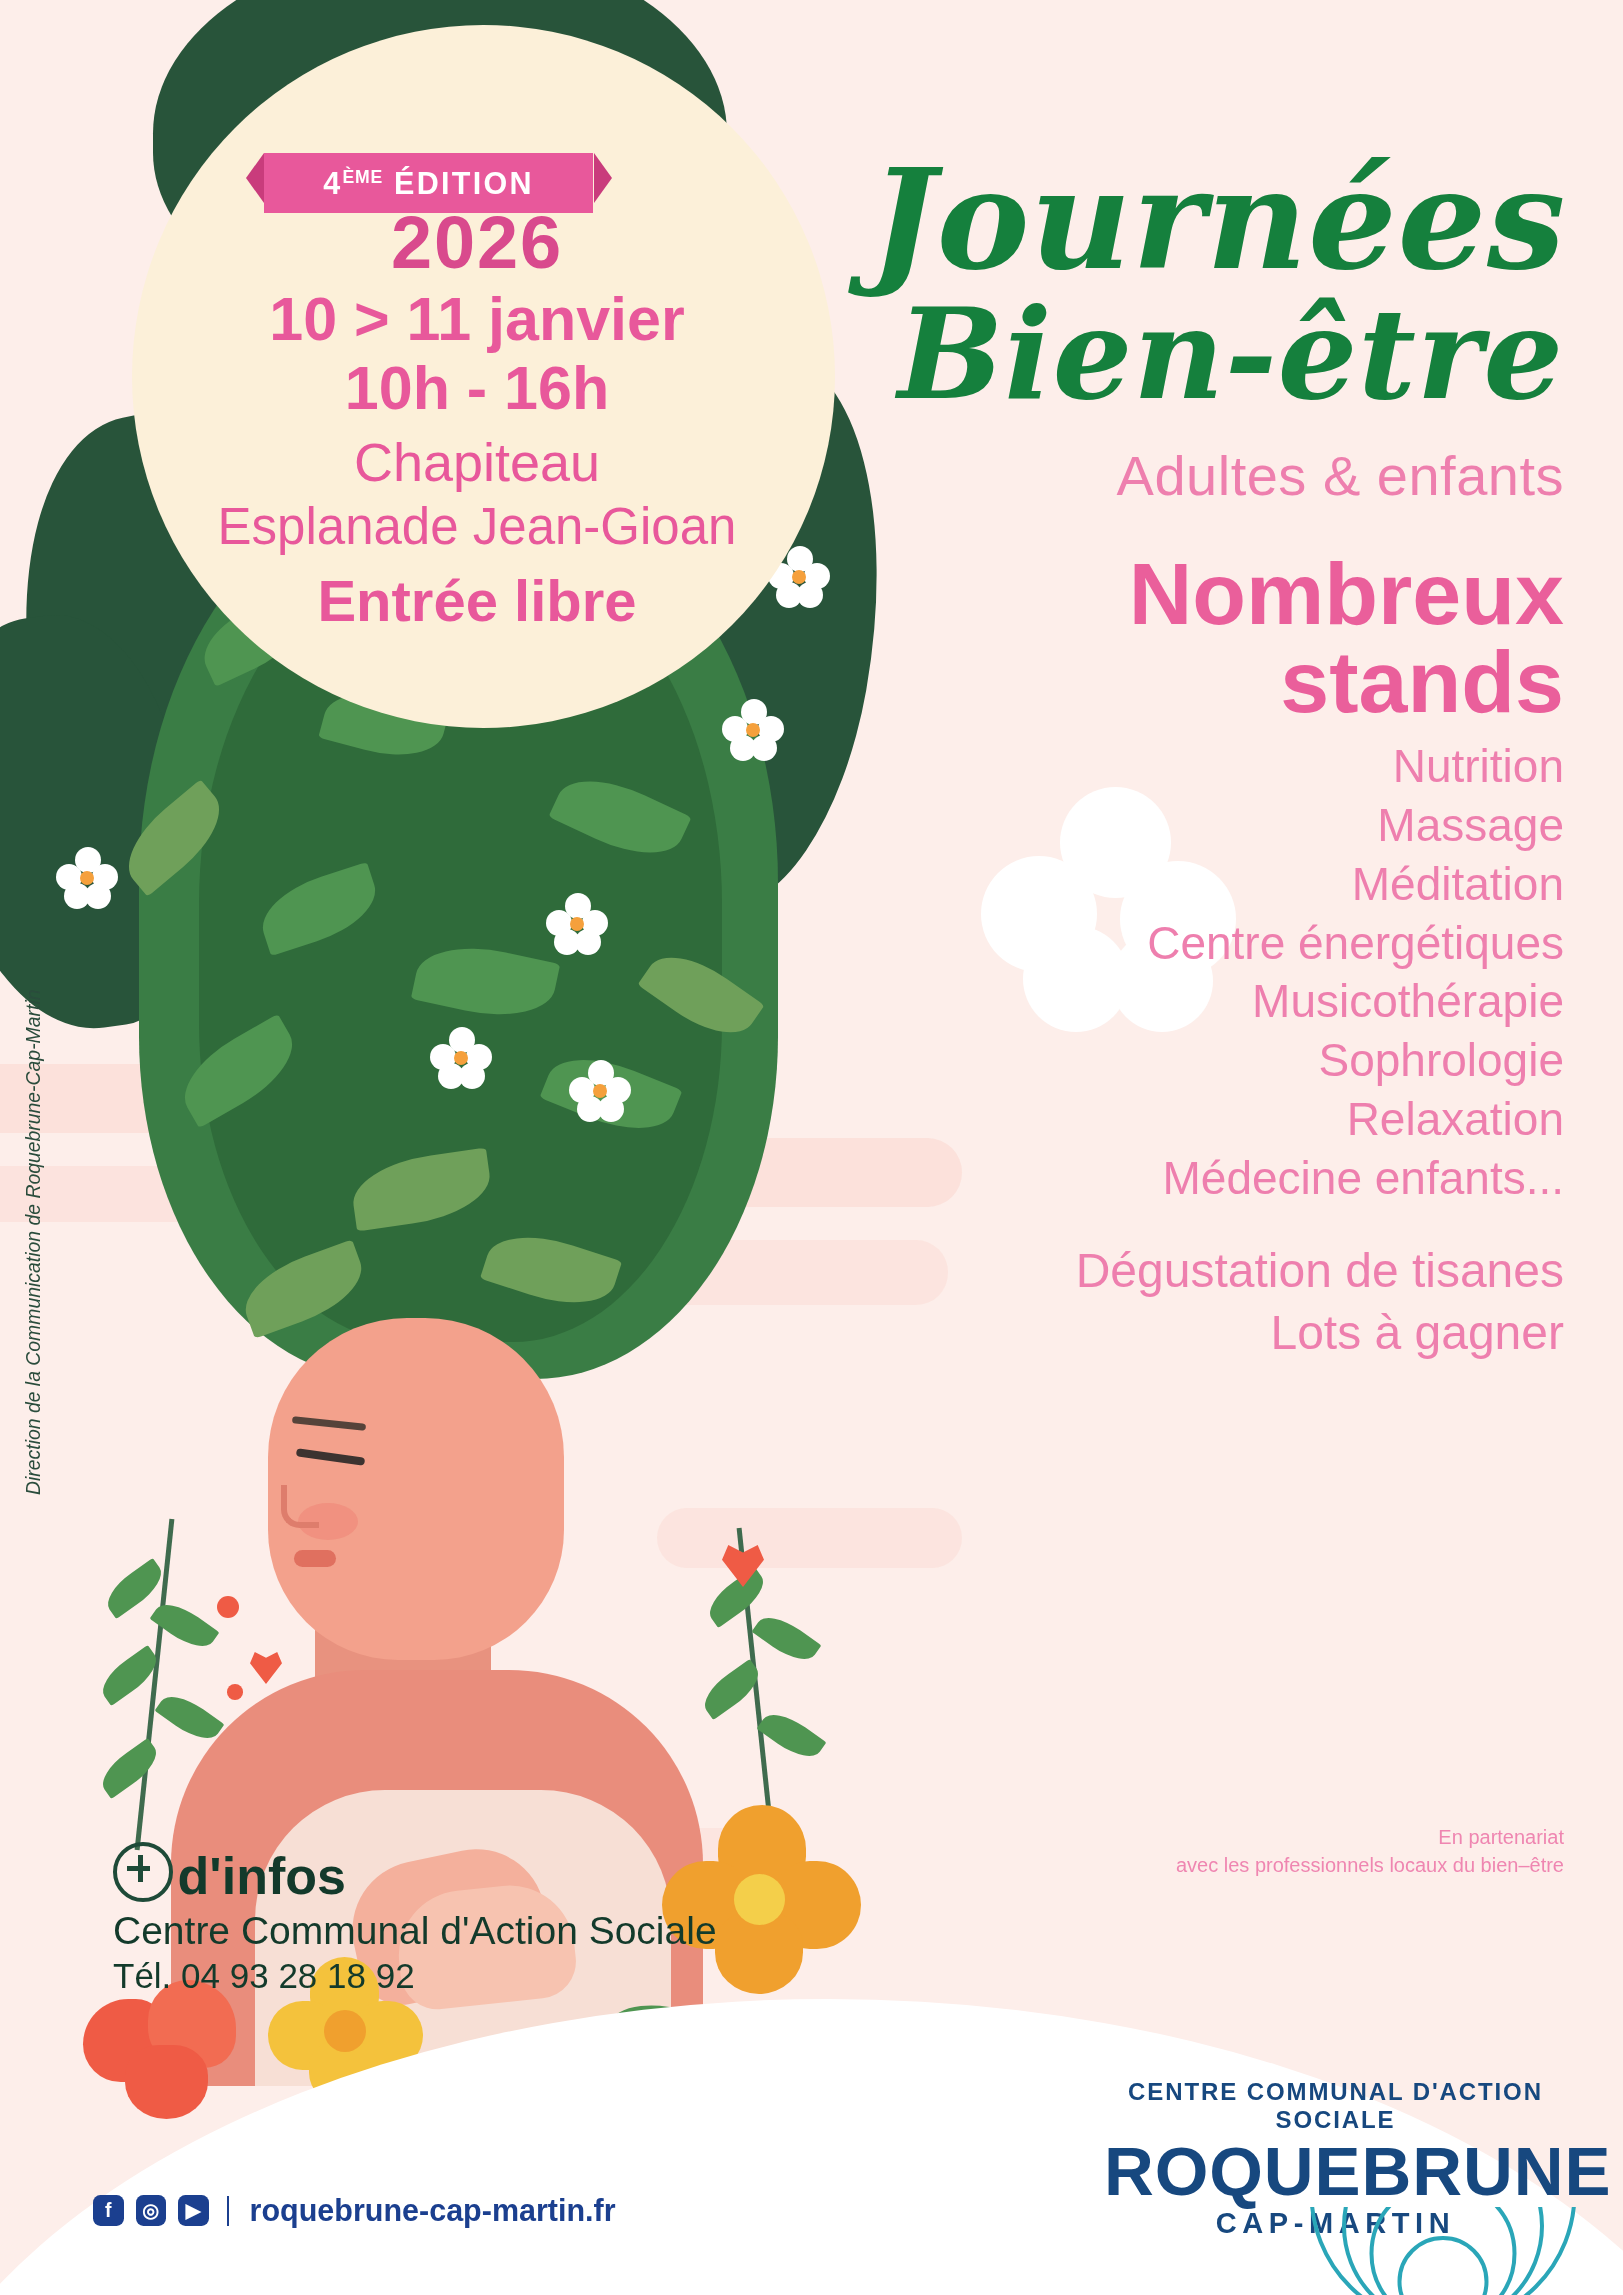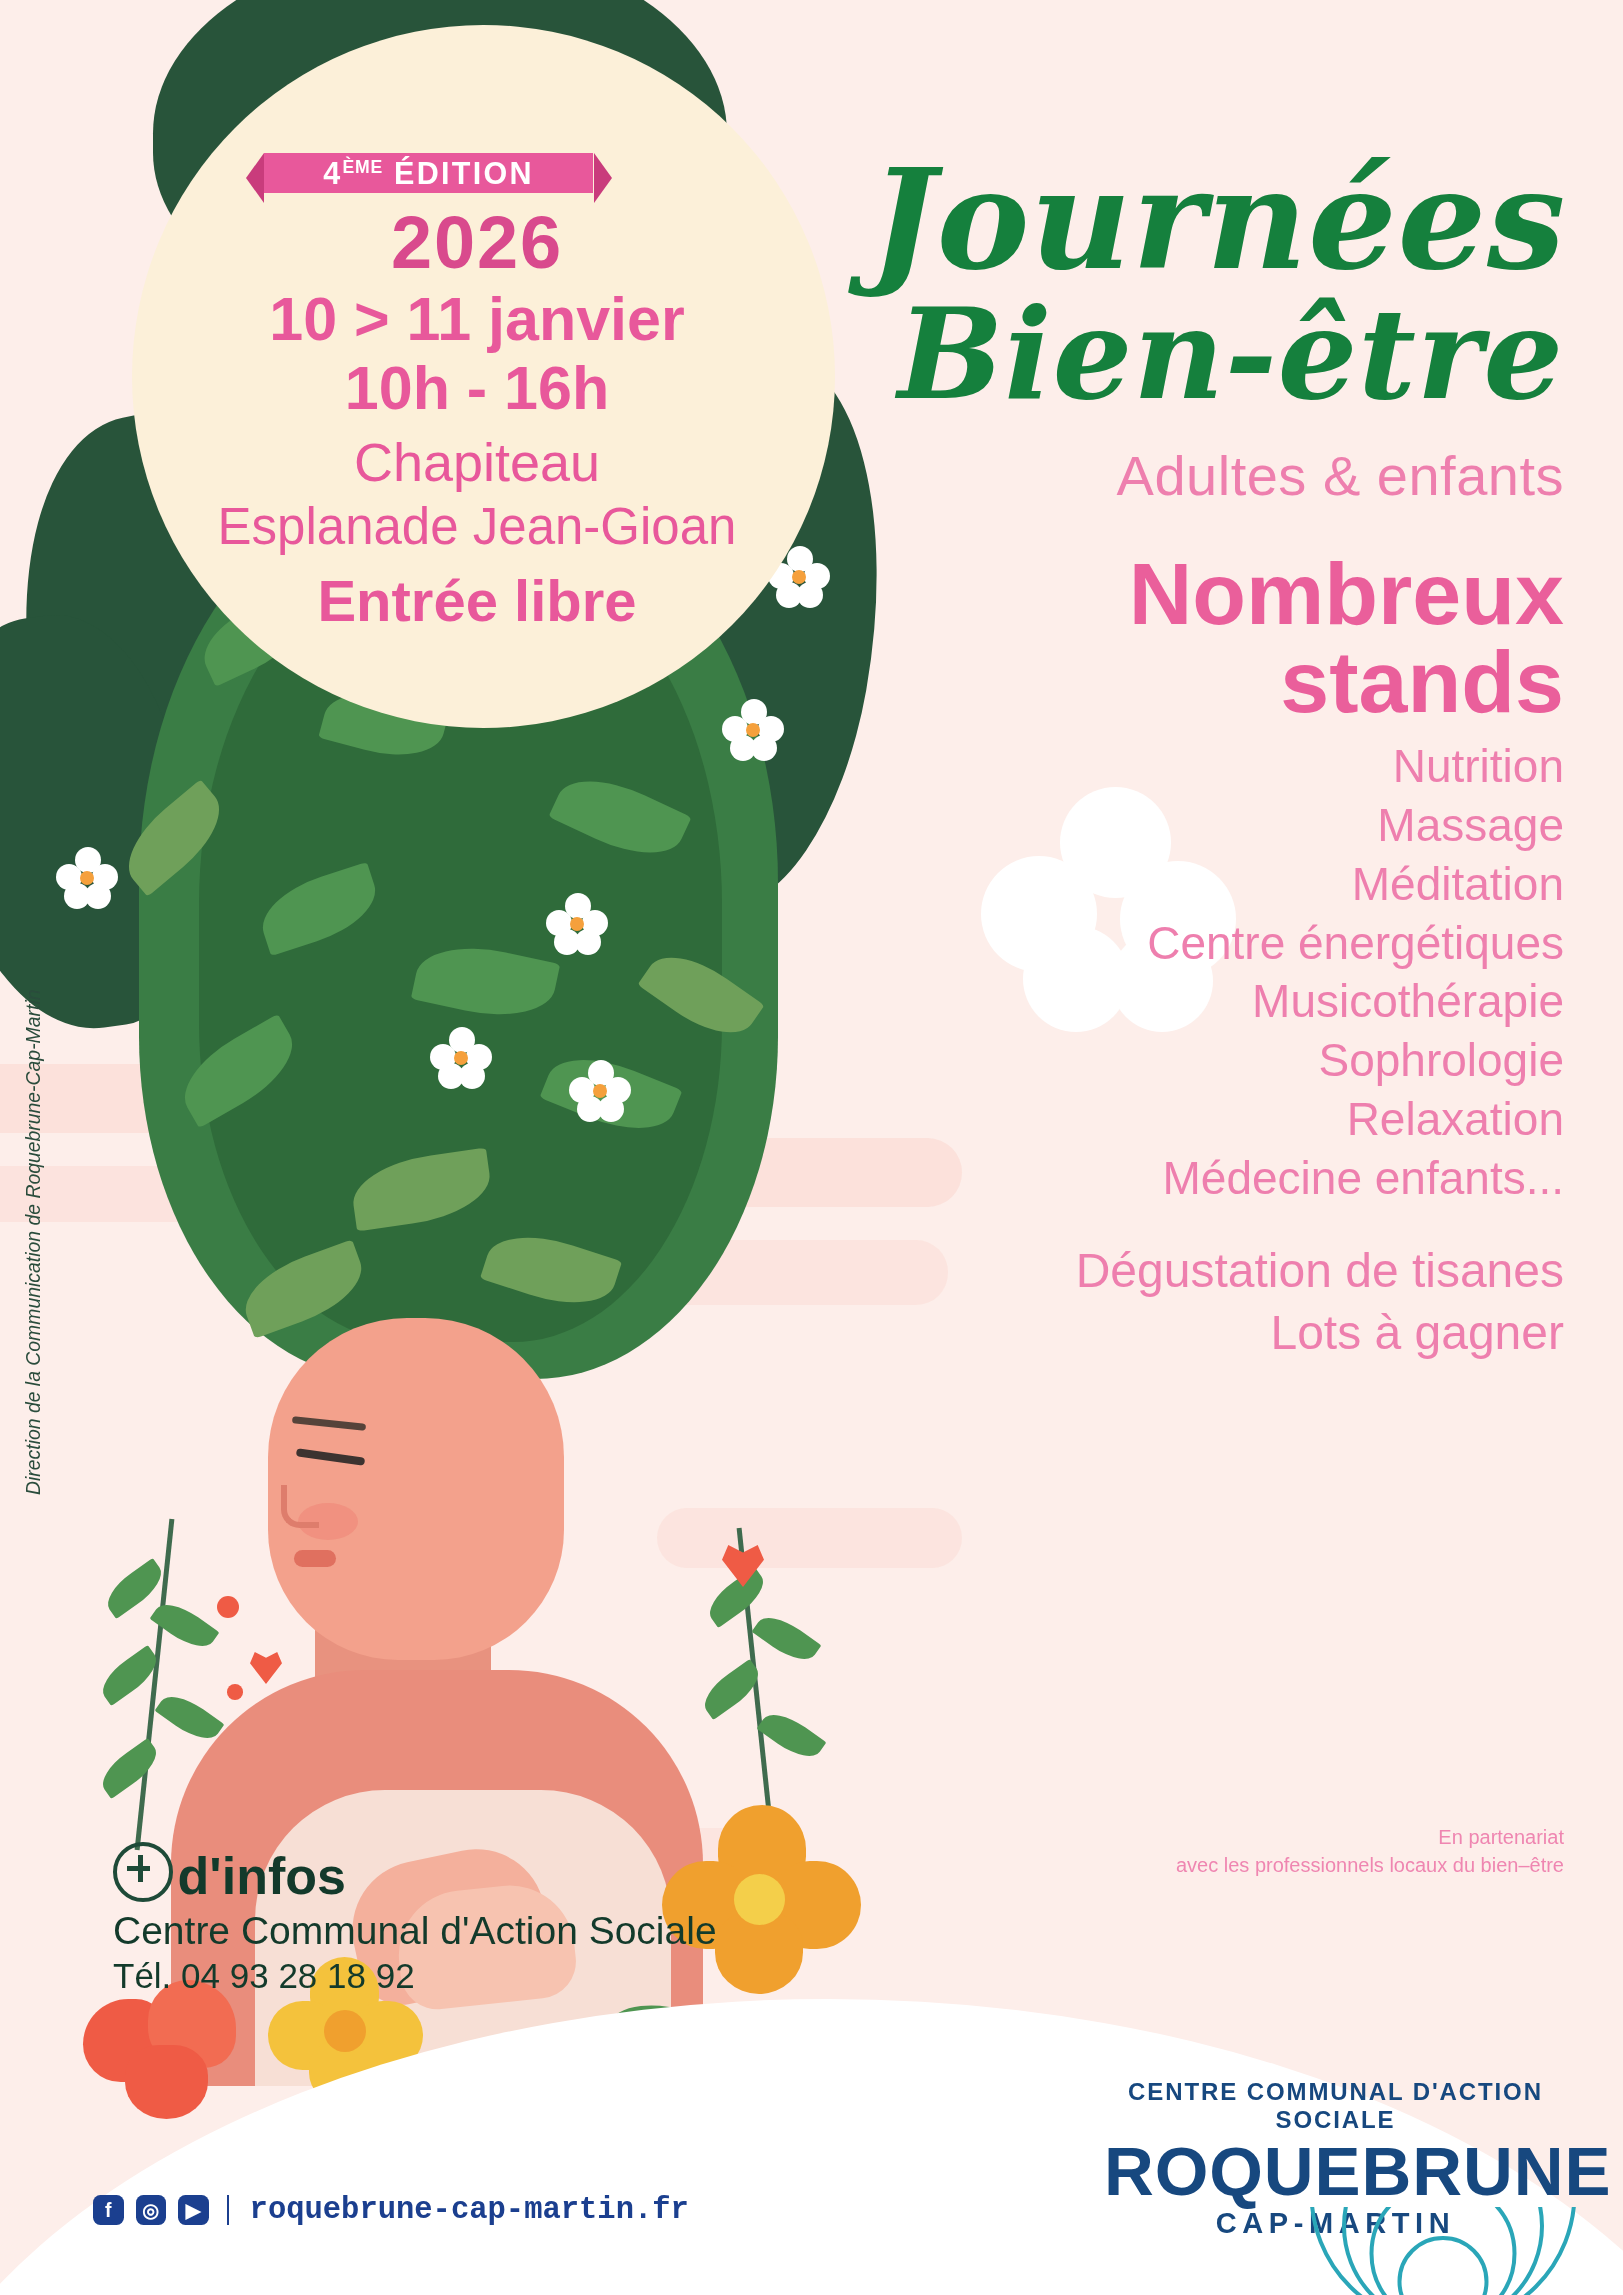--- a/index.html
+++ b/index.html
@@ -36,21 +36,21 @@
     border-radius: 50%;
     background: #fcf0d9;
   }
 
   
   .ribbon {
     position: absolute;
     left: 264px;
     top: 153px;
     width: 329px;
-    height: 40px;
+    height: 60px;
     background: #e8589b;
     display: flex;
     align-items: center;
     justify-content: center;
   }
   .ribbon::before,
   .ribbon::after {
     content: "";
     position: absolute;
     top: 0;
@@ -305,21 +305,20 @@
     align-items: center;
     justify-content: center;
     font-weight: bold;
   }
   .site-url {
     color: #1b3f8f;
     font-size: 30.5px;
     font-weight: bold;
     margin-left: 8.3px;
     white-space: nowrap;
-    font-family: Liberation Mono, monospace;
   }
   .site-sep {
     width: 2.3px;
     height: 30px;
     background: #1b3f8f;
     margin-left: 6.5px;
   }
 
   
   .logo {

